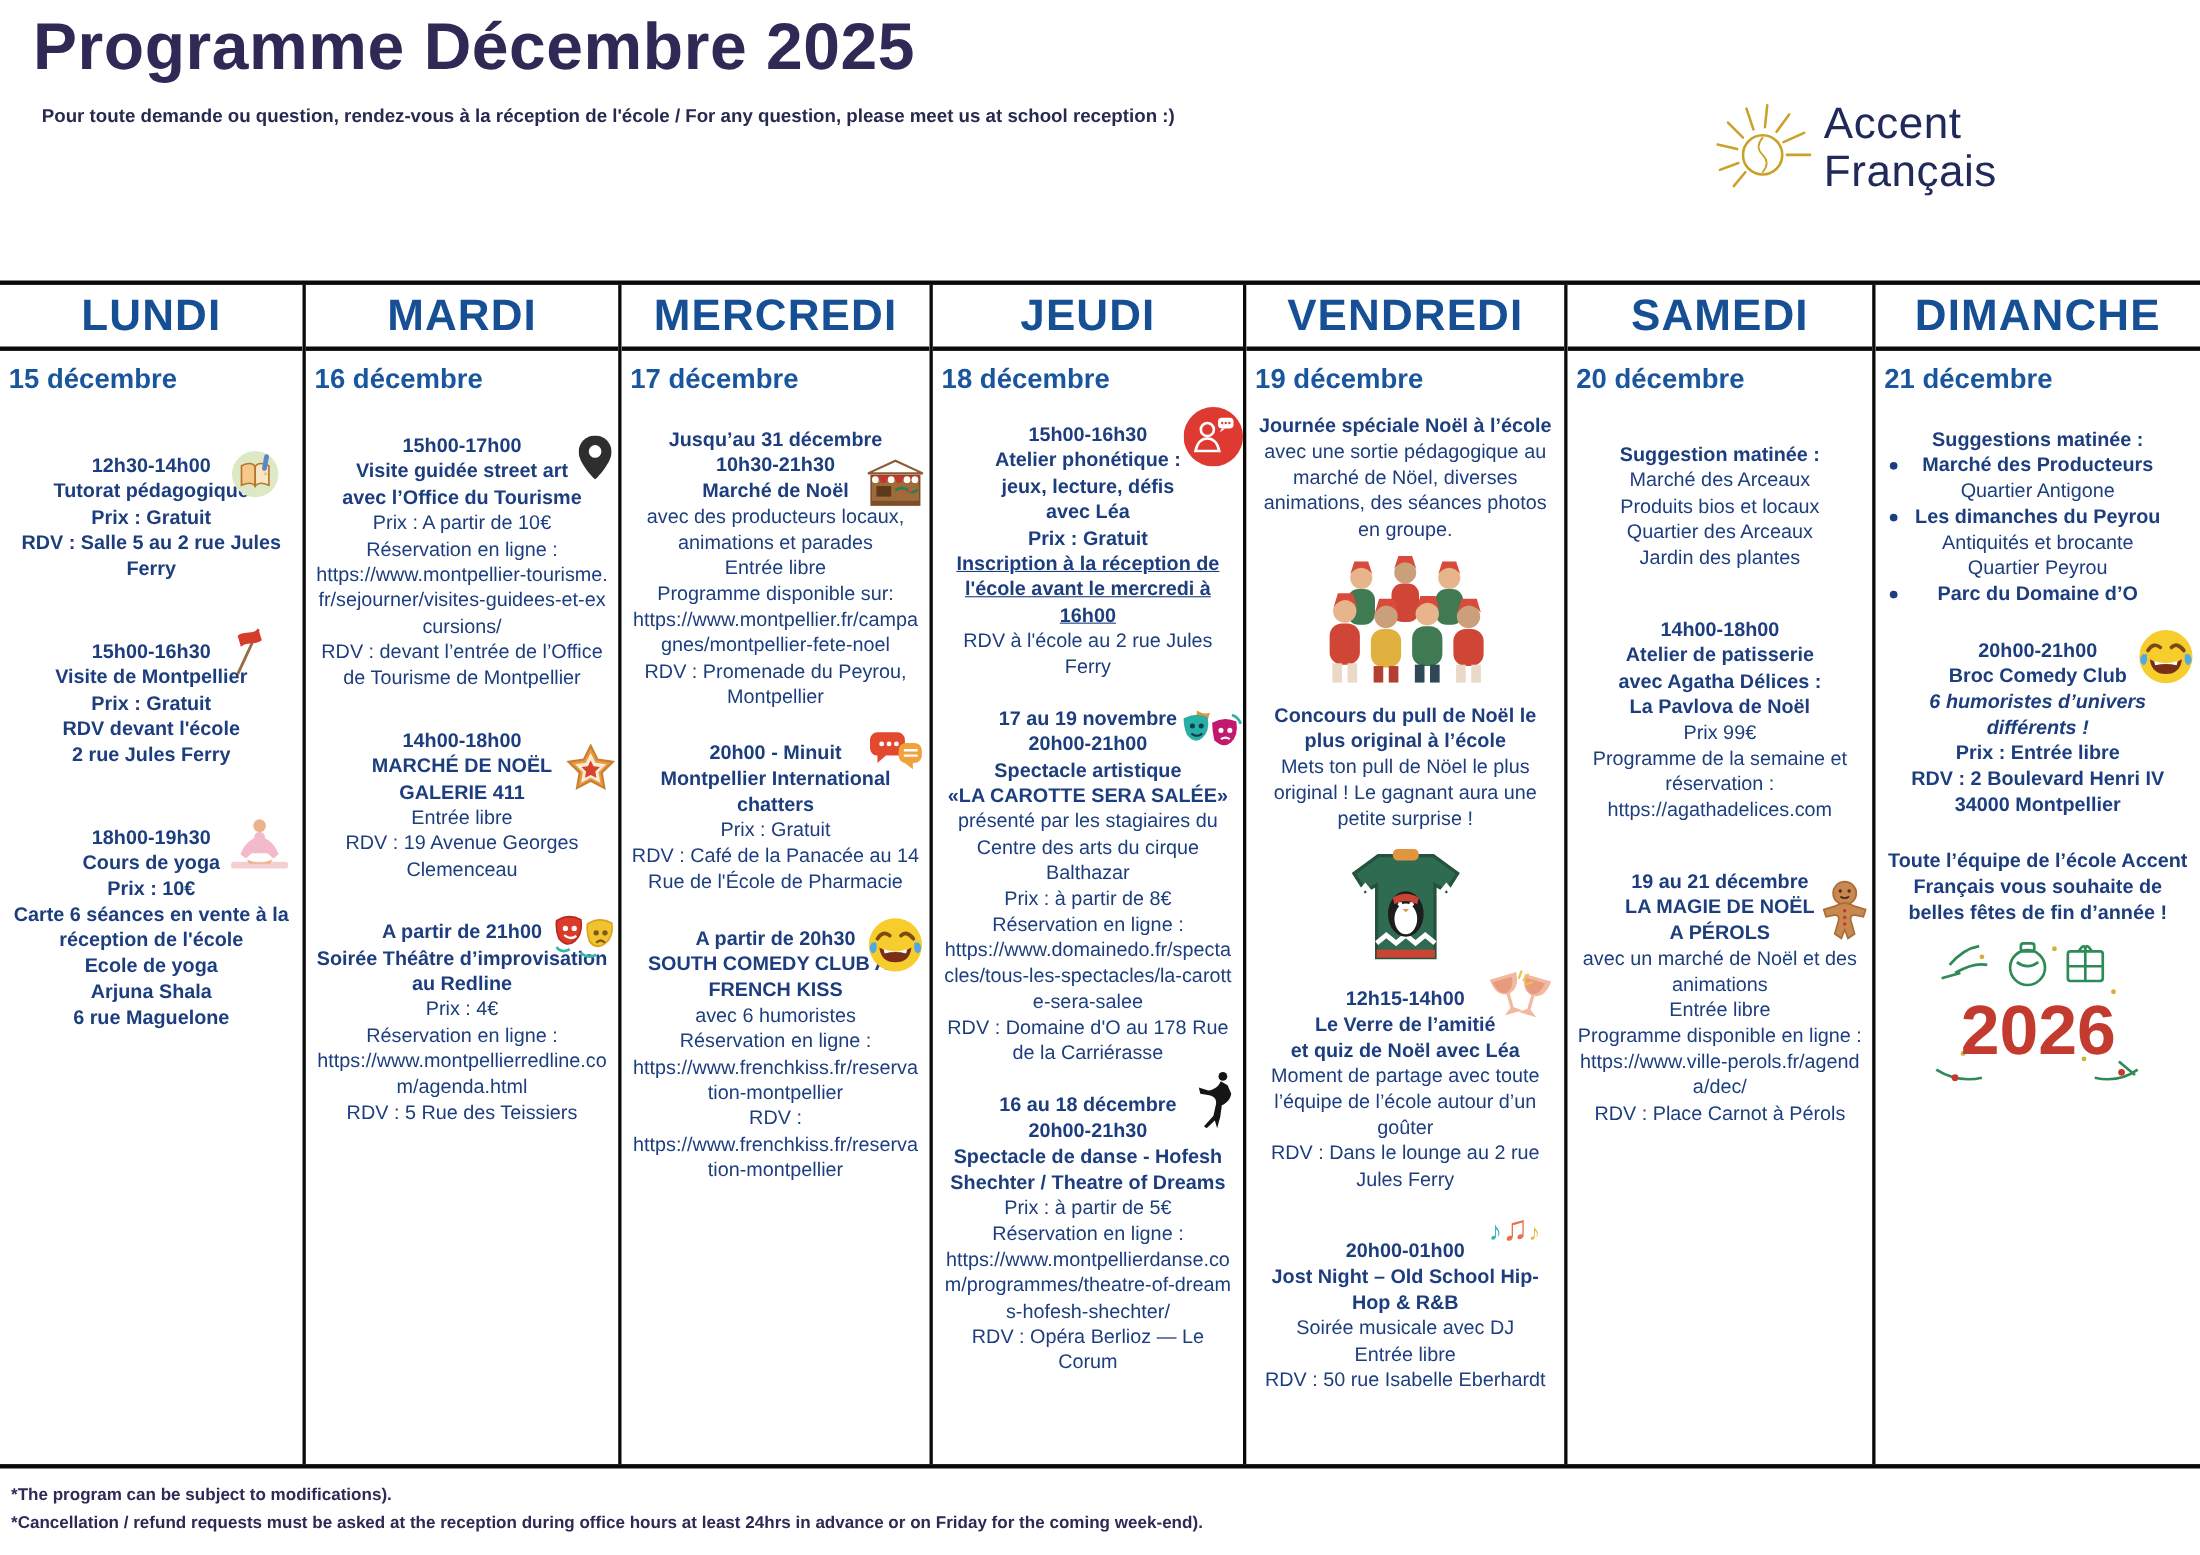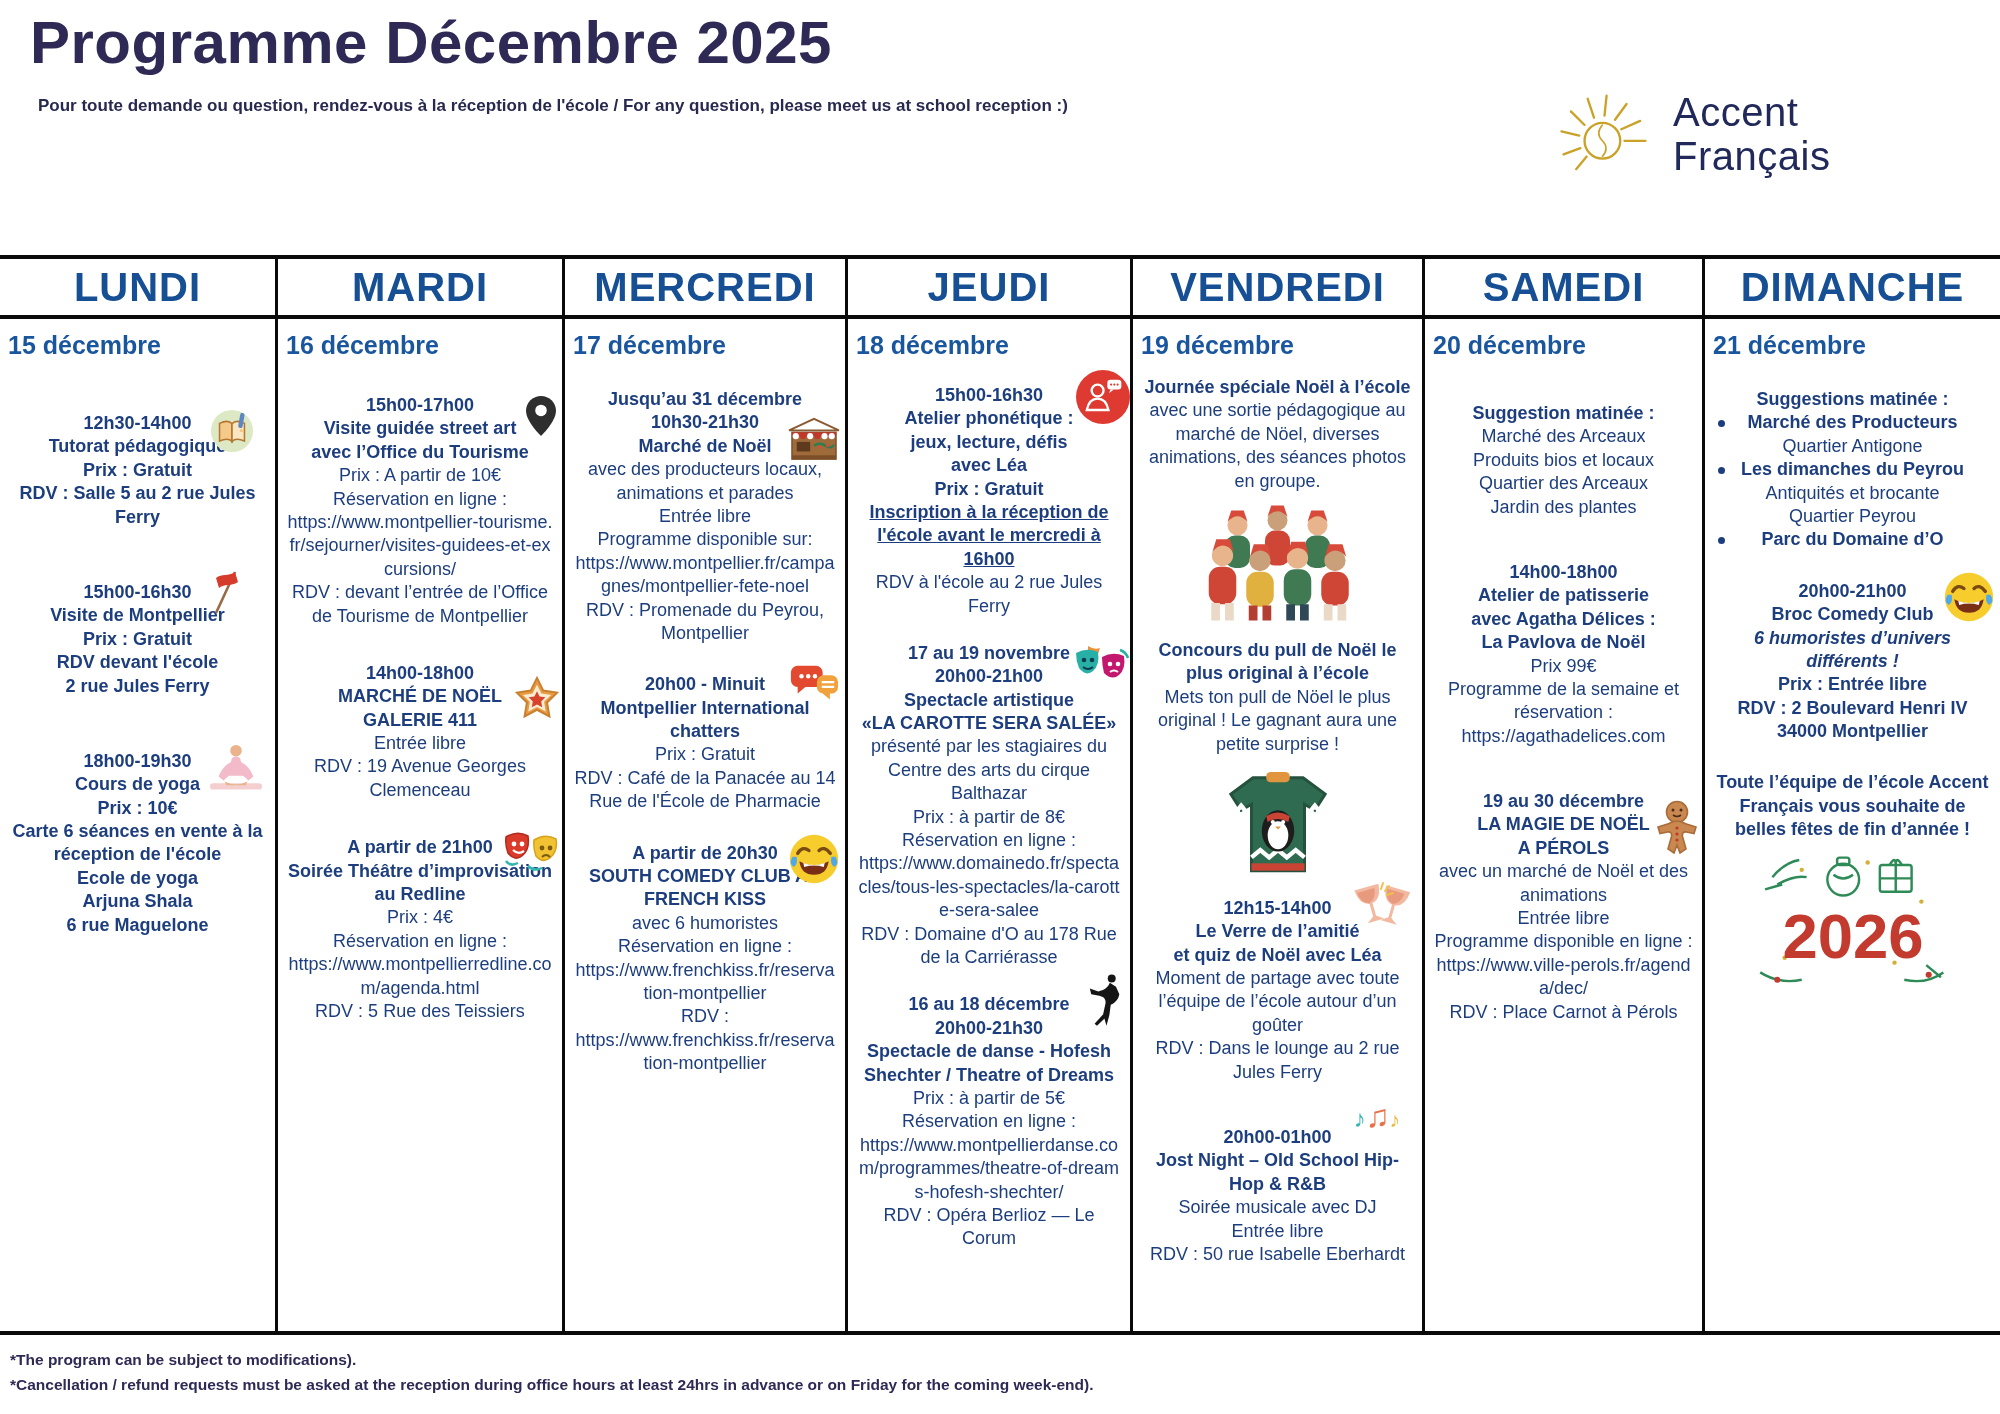--- a/index.html
+++ b/index.html
@@ -11,21 +11,21 @@
   .title{position:absolute;left:30px;top:8px;font-size:60px;font-weight:700;
          color:#2e2a55;letter-spacing:.5px}
   .subtitle{position:absolute;left:38px;top:96px;font-size:17px;font-weight:700;color:#27294e}
   .activities{position:absolute;left:10px;top:140px;font-size:16px;color:#101010}
   .act-head{font-weight:700;letter-spacing:.3px}
   .act-item{margin-top:7px;padding-left:10px;font-weight:700}
   .act-item .dot{display:inline-block;width:18px;font-weight:700}
   .act-item .plain{font-weight:600}
   .act-note{margin-top:9px;font-weight:700;text-decoration:underline}
 
-  .logo{position:absolute;left:1552px;top:82px;display:flex;align-items:center;gap:16px}
+  .logo{position:absolute;left:1552px;top:82px;display:flex;align-items:center;gap:1px}
   .logo-text{font-size:40px;font-weight:500;color:#20295a;line-height:1.08;letter-spacing:.5px}
 
   
   .cal{position:absolute;left:0;top:255px;width:2000px;height:1080px;box-sizing:border-box;
        display:grid;grid-template-columns:278px 287px 283px 285px 292px 280px 295px;
        border-top:4px solid #0a0a0a;border-bottom:4px solid #0a0a0a}
   .col{border-right:3px solid #0a0a0a;display:flex;flex-direction:column;overflow:hidden;min-width:0}
   .col:last-child{border-right:none}
   .day-name{height:56px;flex:0 0 56px;border-bottom:4px solid #0a0a0a;display:flex;align-items:center;
             justify-content:center;font-size:40px;font-weight:700;color:#164f94;letter-spacing:1px}
@@ -445,21 +445,21 @@
                   <circle cx="23" cy="12" r="10.5"></circle>
                   <path d="M23 21c-5 0-7 2.5-11 3.5l-8 2.5 2 6.5 7.5-1.5c3.5-.5 4.5 1.5 4 4.5L14 49l6 4 3-8 3 8 6-4-3.5-12.5c-.5-3 .5-5 4-4.5l7.5 1.5 2-6.5-8-2.5c-4-1-6-3.5-11-3.5z"></path>
                 </g>
                 <circle cx="19" cy="10" r="1.5" fill="#4a2e15"></circle>
                 <circle cx="27" cy="10" r="1.5" fill="#4a2e15"></circle>
                 <path d="M19 15q4 3 8 0" stroke="#4a2e15" stroke-width="1.6" fill="none"></path>
                 <circle cx="23" cy="28" r="1.6" fill="#c0392b"></circle>
                 <circle cx="23" cy="34" r="1.6" fill="#c0392b"></circle>
                 <circle cx="23" cy="40" r="1.6" fill="#c0392b"></circle>
               </svg></span>
-            <div class="line b" data-name="event-line">19 au 30 décembre</div>
+            <div class="line b" data-name="event-line">19 au 21 décembre</div>
             <div class="line b" data-name="event-line">LA MAGIE DE NOËL</div>
             <div class="line b" data-name="event-line">A PÉROLS</div>
             <div class="line r" data-name="event-line">avec un marché de Noël et des animations</div>
             <div class="line r" data-name="event-line">Entrée libre</div>
             <div class="line r" data-name="event-line">Programme disponible en ligne :</div>
             <div class="line r url" data-name="event-link">https://www.ville-perols.fr/agenda/dec/</div>
             <div class="line r" data-name="event-line">RDV :  Place Carnot à Pérols</div>
           </div>
         </div>
       </div>

